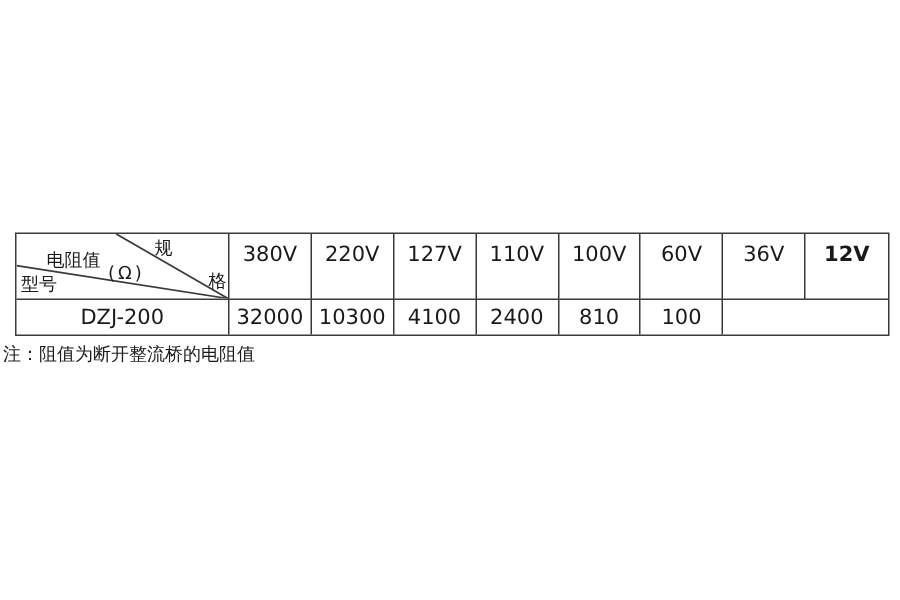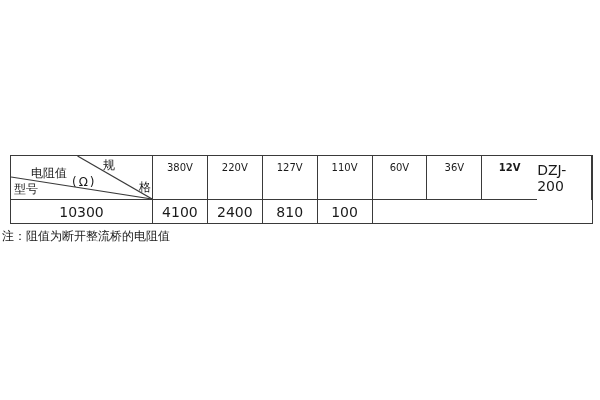--- a/index.html
+++ b/index.html
@@ -23,21 +23,21 @@
   .cell{
     box-sizing:border-box;
     border-right:1.4px solid var(--border);
     border-bottom:1.4px solid var(--border);
     overflow:hidden;
   }
   .col-last{border-right:none;font-weight:bold;}
   .row-data{border-bottom:none;}
   .vhead{
     display:flex;justify-content:center;align-items:flex-start;
-    padding-top:6px;font-size:10px;
+    padding-top:6px;font-size:14px;
   }
   .vval,.model{
     display:flex;justify-content:center;align-items:center;
     font-size:14px;
   }
   .corner{position:relative;}
   .corner svg{position:absolute;left:0;top:0;width:100%;height:100%;display:block;}
   .corner .lbl{
     position:absolute;font-size:12px;line-height:1;white-space:nowrap;
   }
@@ -67,25 +67,27 @@
       <span class="lbl lbl-spec-bottom">格</span>
       <span class="lbl lbl-resistance">电阻值</span>
       <span class="lbl lbl-unit">(Ω)</span>
       <span class="lbl lbl-model">型号</span>
     </div>
 
     <div class="cell vhead">380V</div>
     <div class="cell vhead">220V</div>
     <div class="cell vhead">127V</div>
     <div class="cell vhead">110V</div>
+    <div class="cell vhead">100V</div>
     <div class="cell vhead">60V</div>
     <div class="cell vhead">36V</div>
     <div class="cell vhead col-last">12V</div>
 
     <div class="cell row-data model">DZJ-200</div>
+    <div class="cell row-data vval">32000</div>
     <div class="cell row-data vval">10300</div>
     <div class="cell row-data vval">4100</div>
     <div class="cell row-data vval">2400</div>
     <div class="cell row-data vval">810</div>
     <div class="cell row-data vval">100</div>
 
   </div>
 
   <div class="note">注：阻值为断开整流桥的电阻值</div>
 

